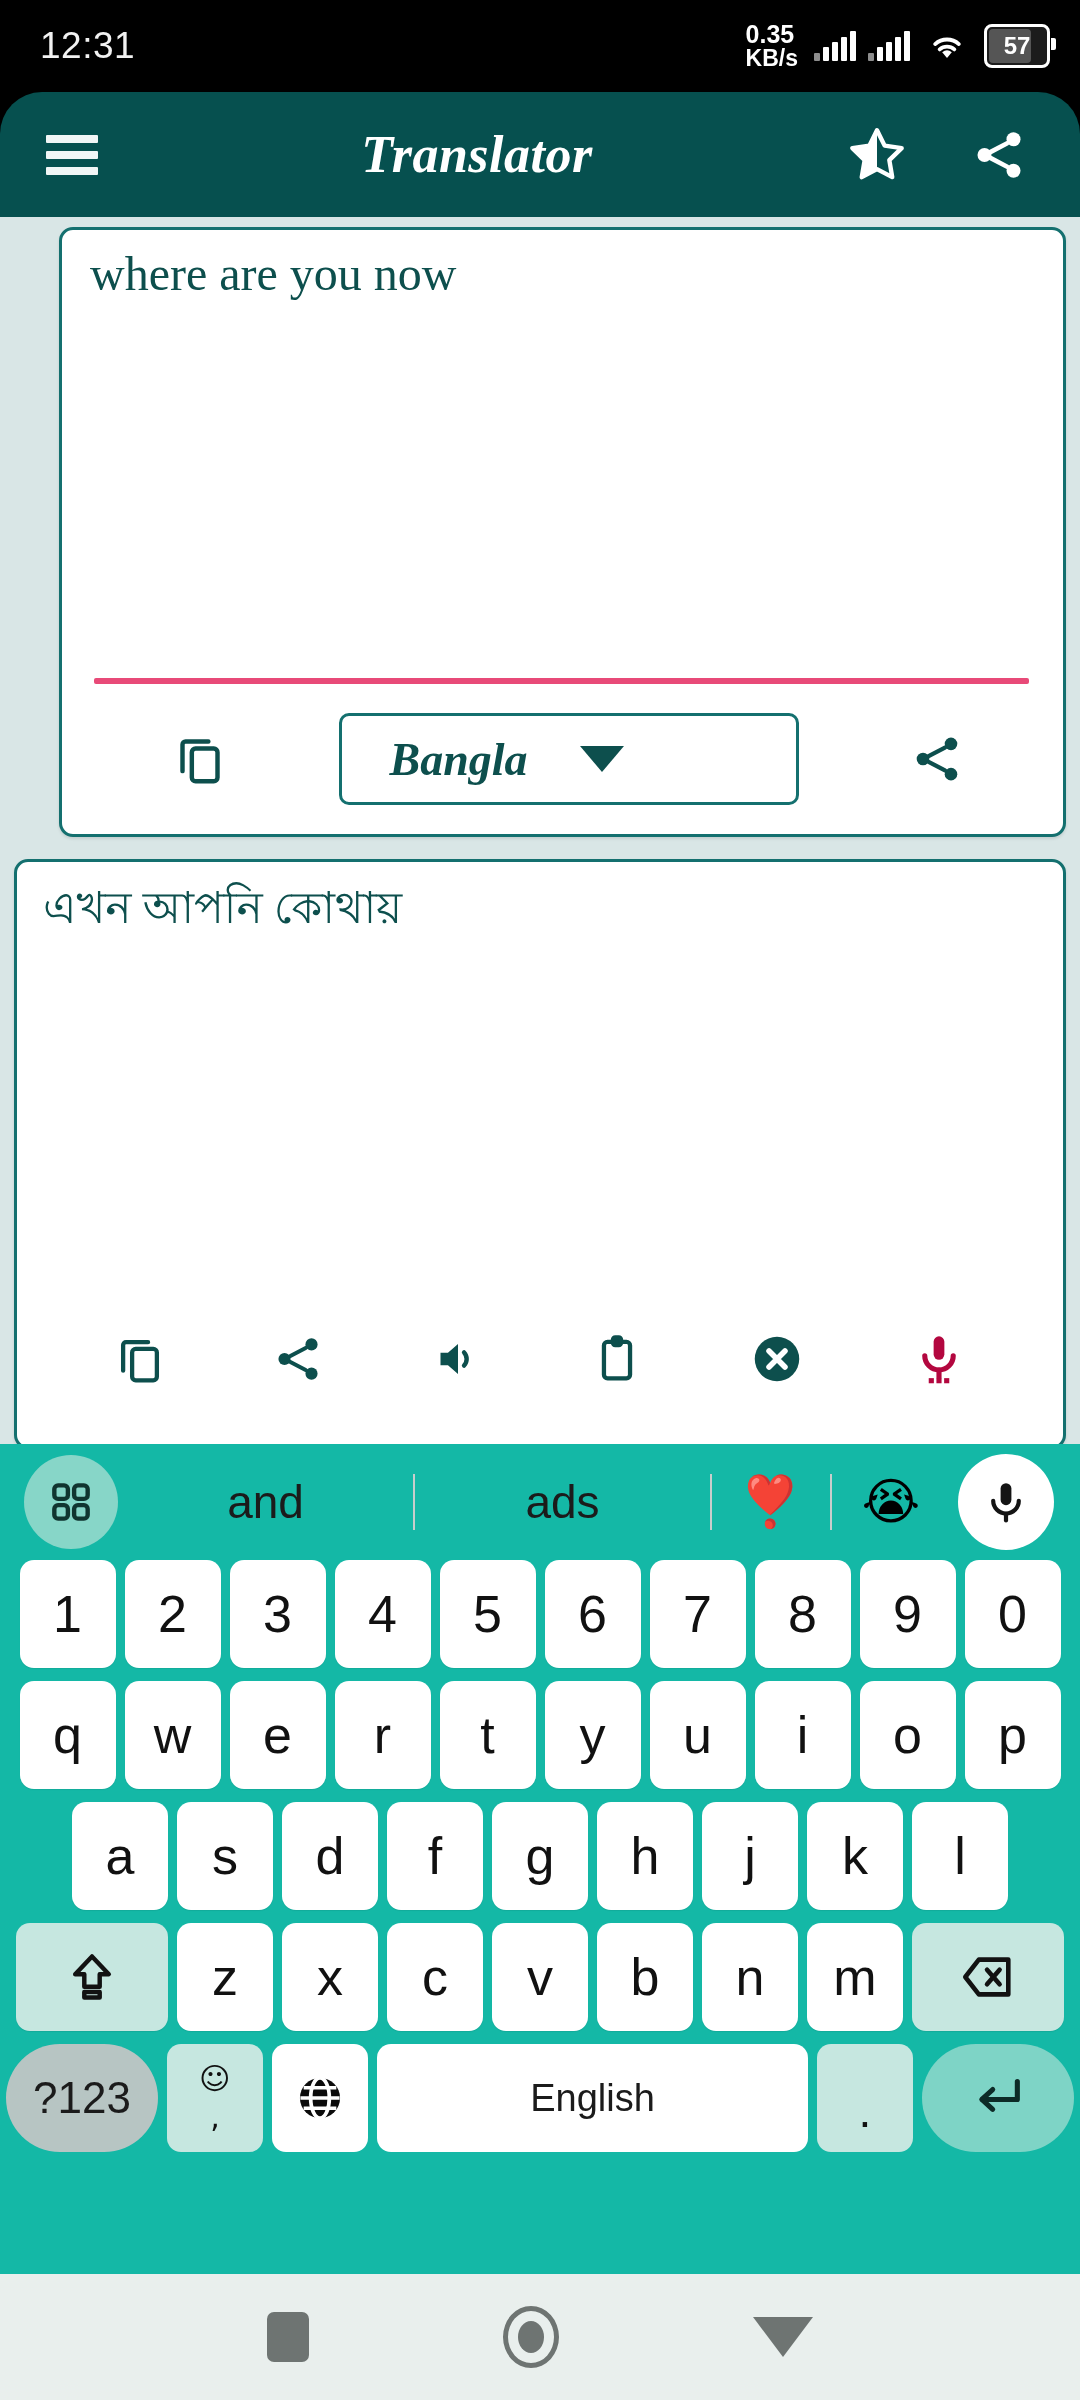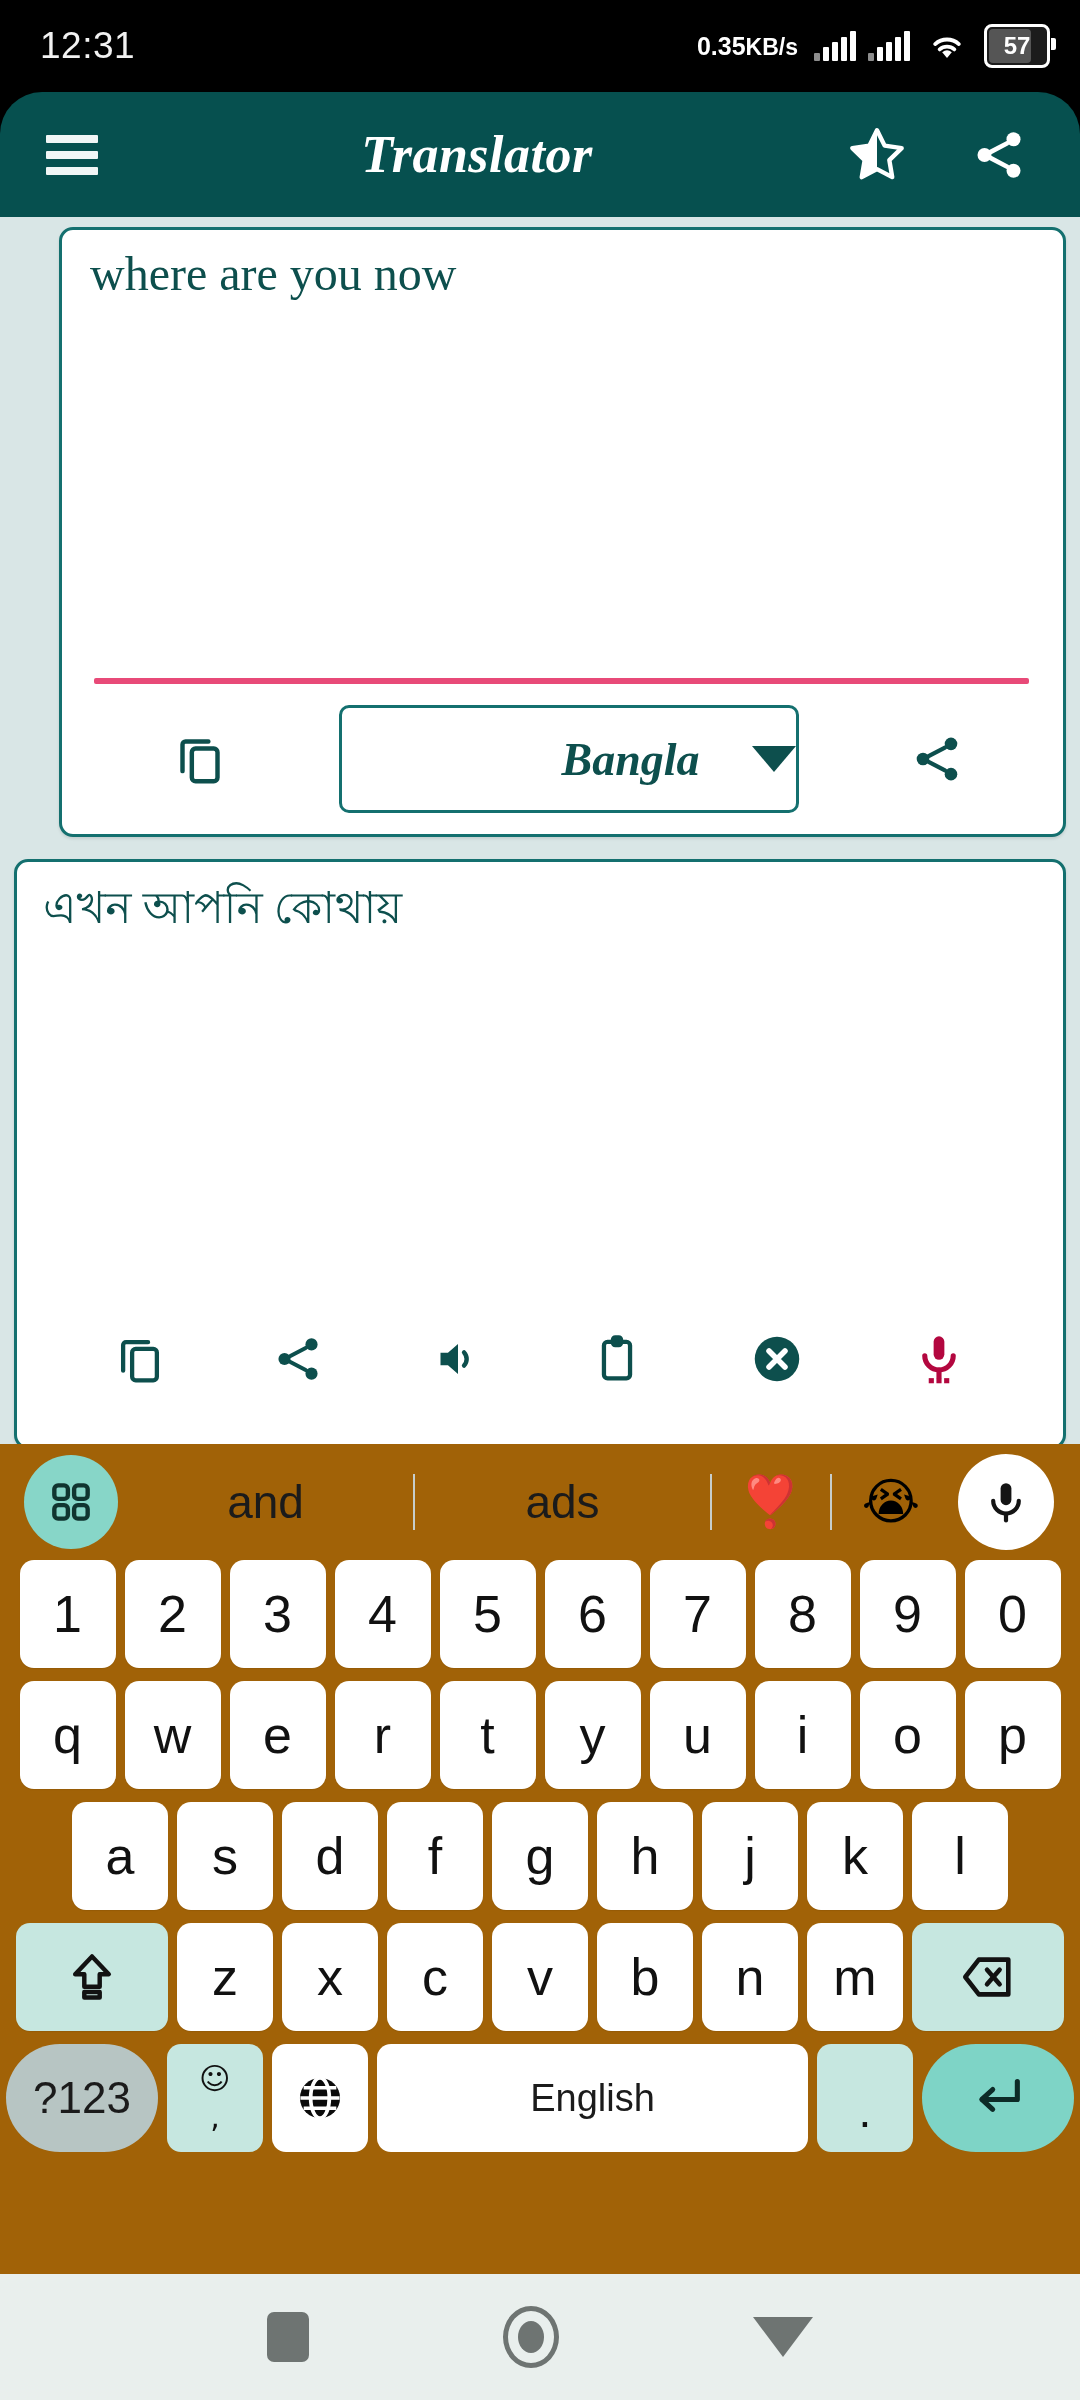--- a/index.html
+++ b/index.html
@@ -13,21 +13,21 @@
 
   
   .statusbar {
     position: absolute; top: 0; left: 0; width: 1080px; height: 92px;
     background: #000; color: #fff;
     display: flex; align-items: center; justify-content: space-between;
     padding: 0 30px 0 40px;
   }
   .status-time { font-size: 37px; font-weight: 400; letter-spacing: .5px; color:#f2f2f2; }
   .status-right { display: flex; align-items: center; gap: 12px; }
-  .netspeed { display:flex; flex-direction:row; align-items:flex-end; line-height:1.0; margin-right:4px;}
+  .netspeed { display:flex; flex-direction:column; line-height:1.0; margin-right:4px;}
   .netspeed .v { font-size: 25px; font-weight:700; color:#fff; }
   .netspeed .u { font-size: 23px; font-weight:700; color:#fff; }
   .bars { display:flex; align-items:flex-end; gap:3px; height:30px; }
   .bars i { display:block; width:6px; background:#fff; border-radius:1px; }
   .bars i:nth-child(1){height:8px;background:#9a9a9a}
   .bars i:nth-child(2){height:14px}
   .bars i:nth-child(3){height:19px}
   .bars i:nth-child(4){height:24px}
   .bars i:nth-child(5){height:30px}
   .bars.dim i:nth-child(1){background:#8d8d8d}
@@ -81,22 +81,22 @@
     padding: 16px 28px 0 28px; color:#0d4f4d;
     font-family:"Liberation Serif", serif; font-size: 48px; line-height:1.18;
     flex: 1; overflow:hidden;
   }
   .pink-rule { height: 6px; background:#e84a78; margin: 0 34px 0 32px; border-radius:2px; }
   .input-toolbar {
     height: 150px; display:flex; align-items:center; justify-content:space-between;
     padding: 0 98px 0 110px;
   }
   .lang-select {
-    width: 460px; height: 108px; border: 3px solid #14706f; border-radius: 10px;
-    display:flex; align-items:center; justify-content:flex-end; gap: 52px;
+    width: 460px; height: 92px; border: 3px solid #14706f; border-radius: 10px;
+    display:flex; align-items:center; justify-content:flex-start; gap: 52px;
     background:#fff;
     padding-left:48px;
   }
   .lang-name {
     font-family:"Liberation Serif", serif; font-weight:700; font-style:italic;
     font-size: 46px; color:#0d4f4d;
   }
   .caret { width:0;height:0;border-left:22px solid transparent;border-right:22px solid transparent;border-top:26px solid #0d4f4d; }
 
   
@@ -108,21 +108,21 @@
   }
   .output-toolbar {
     height: 150px; display:flex; align-items:center; justify-content:space-around;
     padding: 0 44px 24px 44px;
   }
   .ic { display:flex; align-items:center; justify-content:center; }
 
   
   .keyboard {
     position:absolute; top: 1444px; left:0; width:1080px; height: 830px;
-    background: #a16207; padding-bottom: 6px;
+    background: #14b8a6; padding-bottom: 6px;
   }
   .sugg {
     height: 116px; display:flex; align-items:center; padding: 0 26px 0 24px; gap: 0;
   }
   .sugg-grid {
     width: 94px; height: 94px; border-radius:50%; background:#87d6c8;
     display:flex; align-items:center; justify-content:center; flex: 0 0 auto;
   }
   .sugg-word {
     flex: 1; text-align:center; font-size: 46px; color:#1b1b1b;

